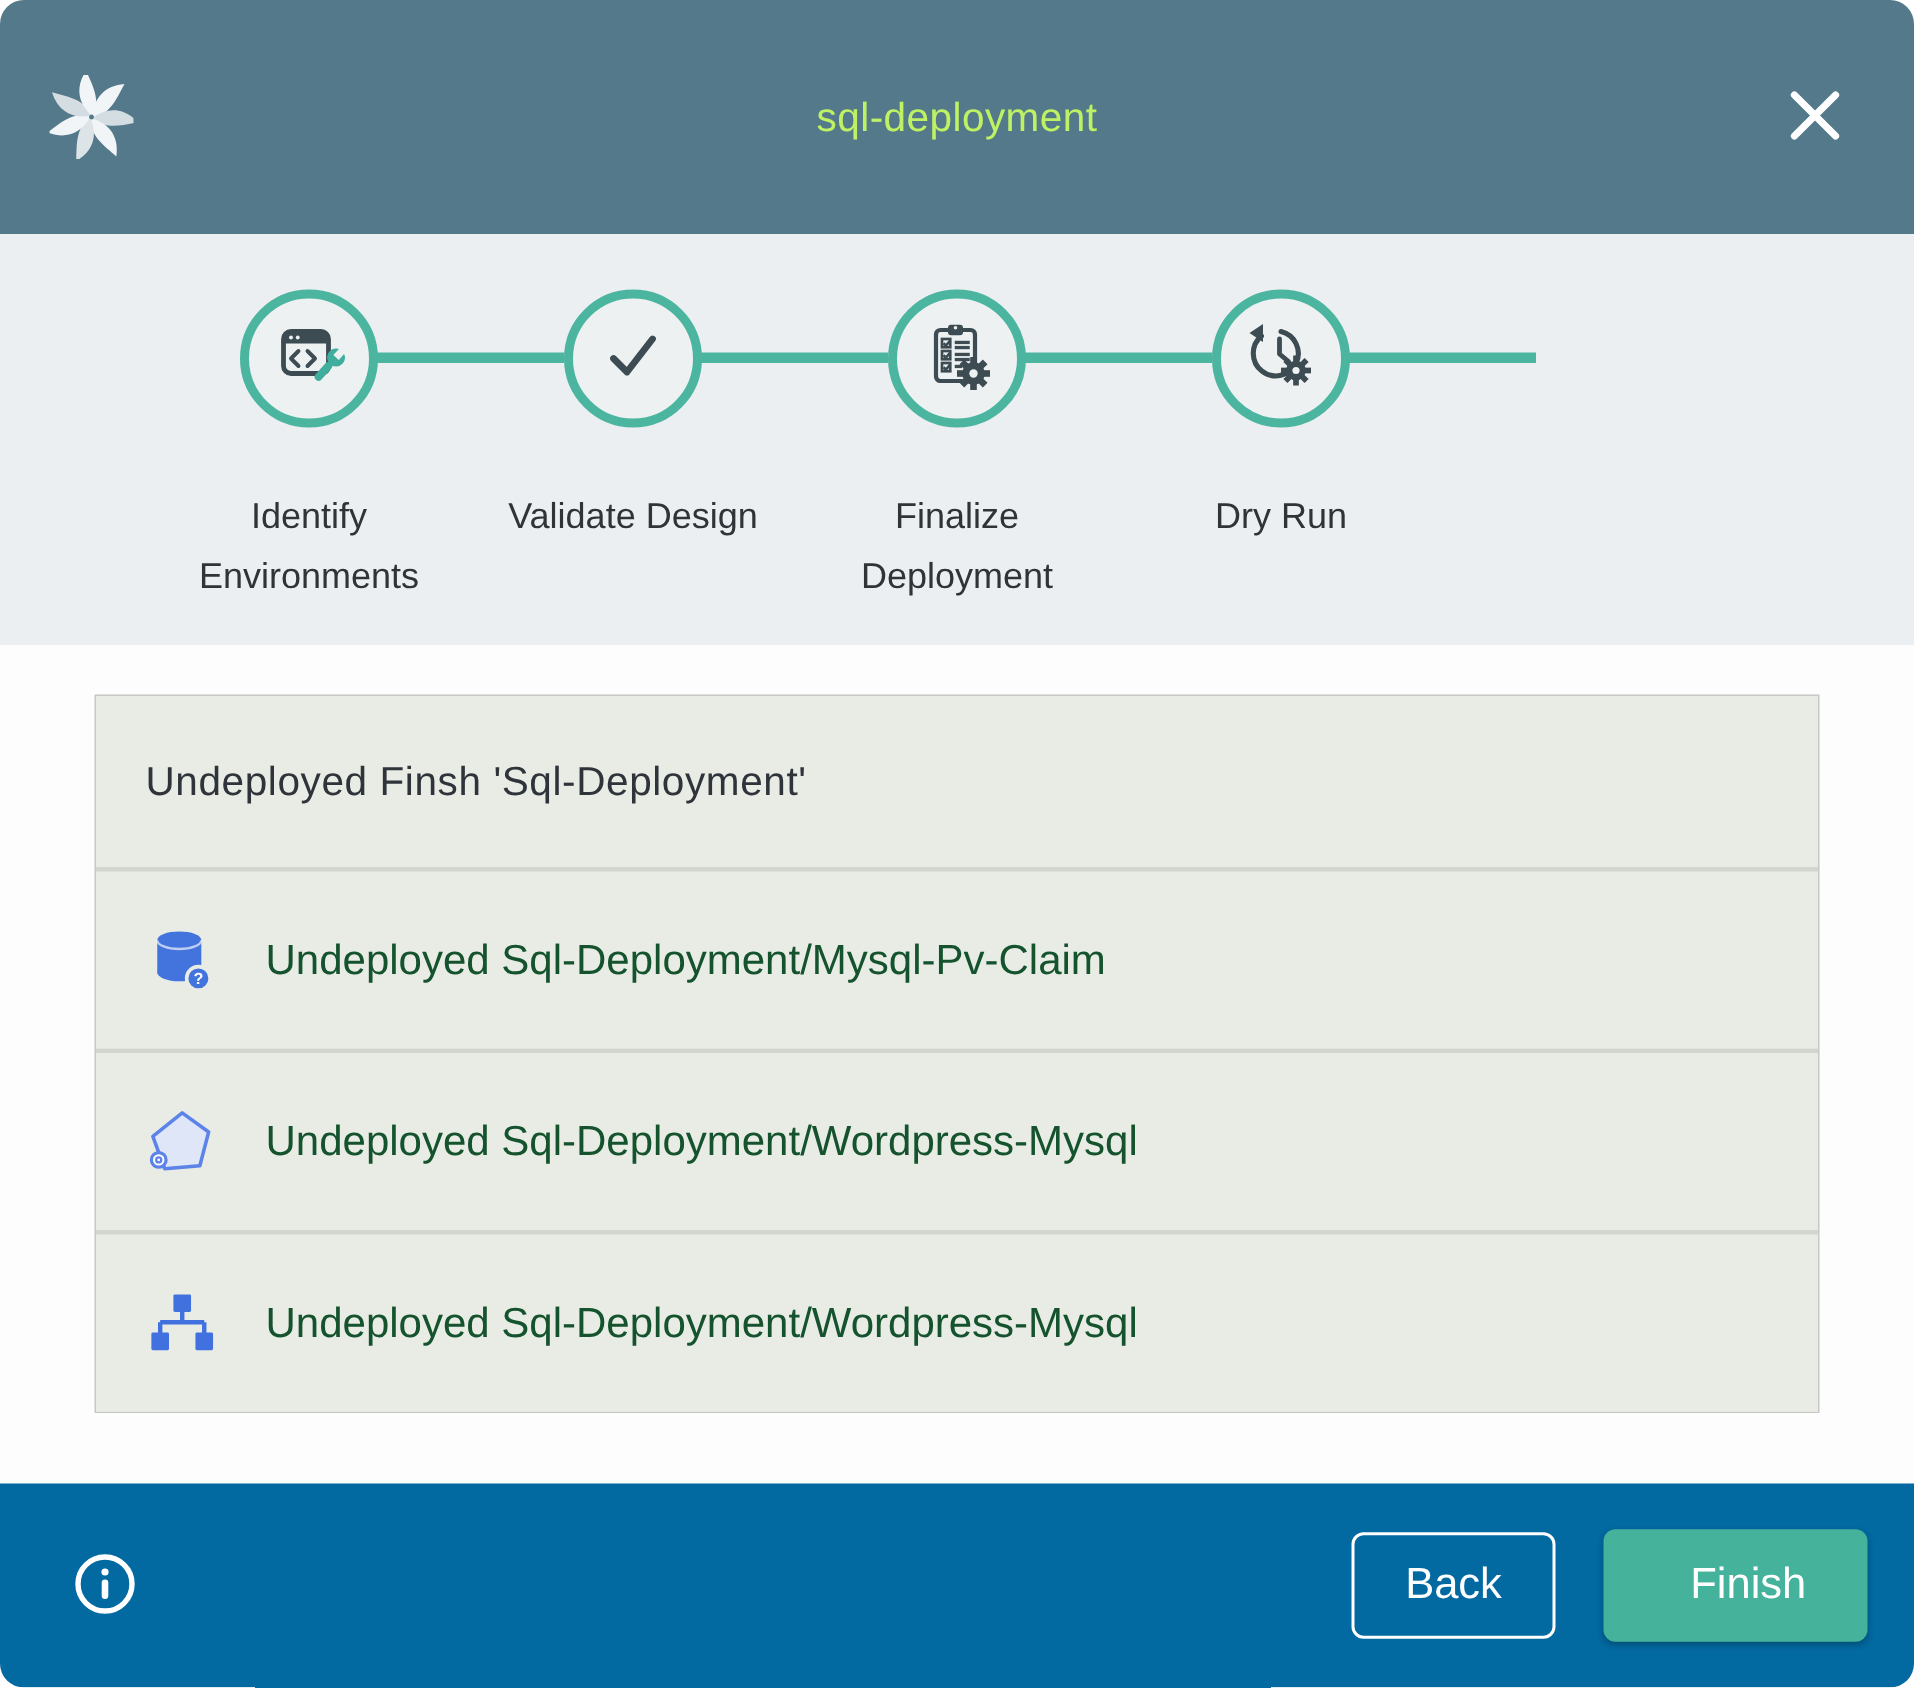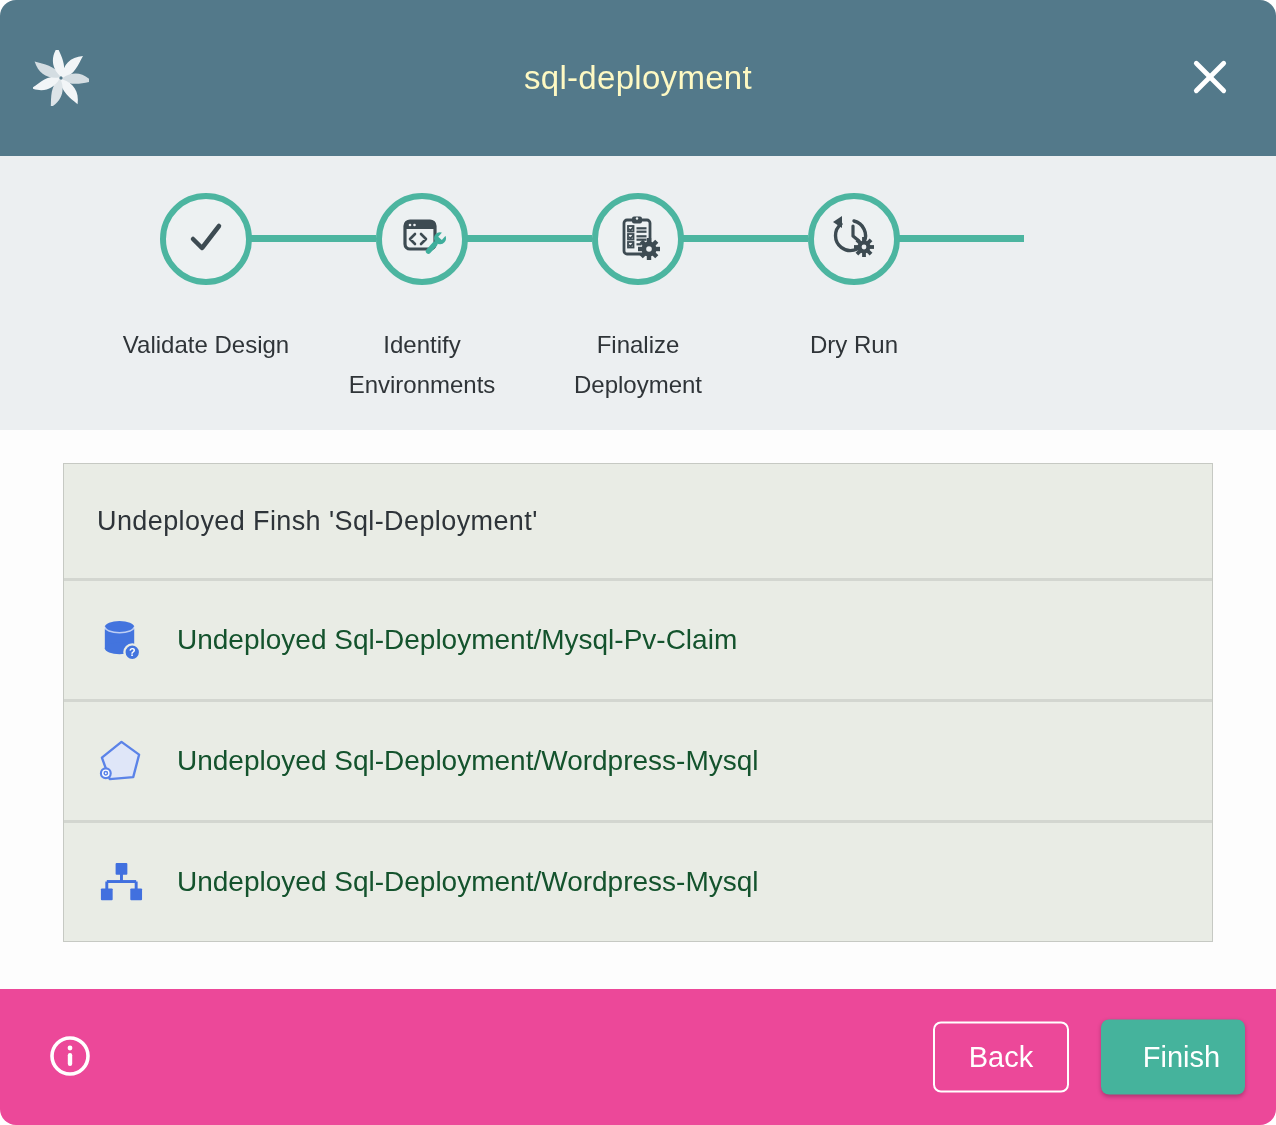--- a/index.html
+++ b/index.html
@@ -20,21 +20,21 @@
   
   .header {
     height: 156px; flex: 0 0 156px;
     background: #53798a;
     position: relative;
     display: flex; align-items: center;
   }
   .logo { position: absolute; left: 33px; top: 50px; width: 56px; height: 56px; }
   .title {
     width: 100%; text-align: center;
-    color: #fef9c3; font-size: 33px; font-weight: 400;
+    color: #bef264; font-size: 27px; font-weight: 400;
     letter-spacing: 0.3px;
   }
   .close-btn {
     position: absolute; right: 44px; top: 56px;
     width: 44px; height: 44px;
     background: transparent; border: none; cursor: pointer;
     display: flex; align-items: center; justify-content: center;
   }
 
   
@@ -84,21 +84,21 @@
     font-size: 27px; color: #2e3439; letter-spacing: 0.4px; font-weight: 400;
   }
   .row-item .row-text {
     font-size: 28px; color: #14532d;
   }
   .row-icon { width: 47px; height: 47px; margin-right: 33px; flex: 0 0 47px; }
 
   
   .footer {
     height: 136px; flex: 0 0 136px;
-    background: #ec4899;
+    background: #0369a1;
     display: flex; align-items: center;
     position: relative;
   }
   .info-btn {
     position: absolute; left: 48px; top: 50%; transform: translateY(-50%);
     width: 44px; height: 44px;
     background: transparent; border: none; cursor: pointer;
     display: flex; align-items: center; justify-content: center;
   }
   .footer-actions {
@@ -107,21 +107,21 @@
   }
   .back-btn {
     width: 136px; height: 71px;
     background: transparent;
     border: 2px solid #ffffff; border-radius: 8px;
     color: #ffffff; font-size: 29px;
     font-family: "Liberation Sans", sans-serif;
     cursor: pointer;
   }
   .finish-btn {
-    width: 144px; height: 75px;
+    width: 176px; height: 75px;
     background: #45b39c;
     border: none; border-radius: 8px;
     color: #ffffff; font-size: 29px;
     font-family: "Liberation Sans", sans-serif;
     cursor: pointer;
     box-shadow: 0 2px 4px rgba(0,0,0,0.25);
     padding-left: 17px;
   }
 </style>
 </head>
@@ -174,45 +174,45 @@
       <div class="connector" style="left:466px"></div>
       <div class="connector" style="left:682px"></div>
       <div class="connector" style="left:898px"></div>
     </div>
     <div class="steps">
 
       <div class="step">
         <div class="step-circle">
           <span>
             <svg viewBox="0 0 48 48" width="48" height="48">
-              <path d="M11 26 L20 35 L37 13" fill="none" stroke="#3d4b52" stroke-width="4.5" stroke-linecap="round" stroke-linejoin="round"></path>
-            </svg>
-          </span>
-        </div>
-        <div class="step-label">Validate Design</div>
-      </div>
-
-      <div class="step">
-        <div class="step-circle">
-          <span>
-            <svg viewBox="0 0 48 48" width="48" height="48">
               <rect x="7" y="8" width="30" height="28" rx="5" fill="none" stroke="#3d4b52" stroke-width="3.2"></rect>
               <path d="M7 13 a5 5 0 0 1 5 -5 h20 a5 5 0 0 1 5 5 v3 H7 Z" fill="#3d4b52"></path>
               <circle cx="12" cy="12" r="1.3" fill="#eceff1"></circle>
               <circle cx="16.5" cy="12" r="1.3" fill="#eceff1"></circle>
               <path d="M17 21 l-5 5 5 5 M23 21 l5 5 -5 5" fill="none" stroke="#3d4b52" stroke-width="2.6" stroke-linecap="round" stroke-linejoin="round"></path>
               <g transform="translate(36,32) rotate(42)">
                 <circle cx="0" cy="-9" r="6" fill="#3fae9c"></circle>
                 <rect x="-2.4" y="-17" width="4.8" height="8" fill="#edf1f2"></rect>
                 <rect x="-2.6" y="-4" width="5.2" height="15" rx="2.6" fill="#3fae9c"></rect>
               </g>
             </svg>
           </span>
         </div>
         <div class="step-label">Identify Environments</div>
+      </div>
+
+      <div class="step">
+        <div class="step-circle">
+          <span>
+            <svg viewBox="0 0 48 48" width="48" height="48">
+              <path d="M11 26 L20 35 L37 13" fill="none" stroke="#3d4b52" stroke-width="4.5" stroke-linecap="round" stroke-linejoin="round"></path>
+            </svg>
+          </span>
+        </div>
+        <div class="step-label">Validate Design</div>
       </div>
 
       <div class="step">
         <div class="step-circle">
           <span>
             <svg viewBox="0 0 48 48" width="48" height="48">
               <rect x="10" y="7" width="26" height="34" rx="3" fill="none" stroke="#3d4b52" stroke-width="2.8"></rect>
               <rect x="18" y="3.5" width="10" height="7" rx="2" fill="#3d4b52"></rect>
               <circle cx="23" cy="5.5" r="1.2" fill="#edf1f2"></circle>
               <g stroke="#3d4b52" fill="none" stroke-width="1.8">

